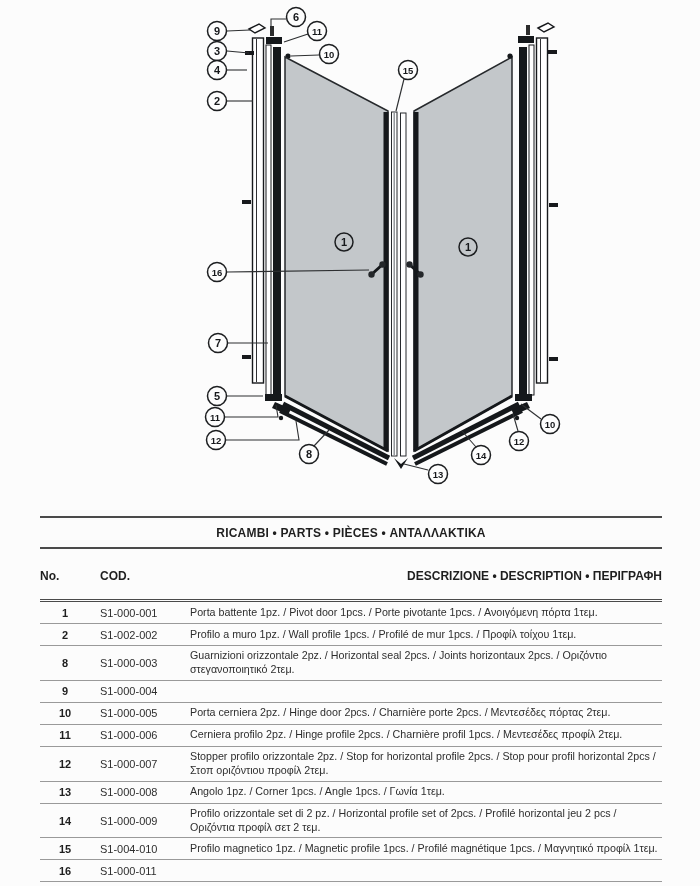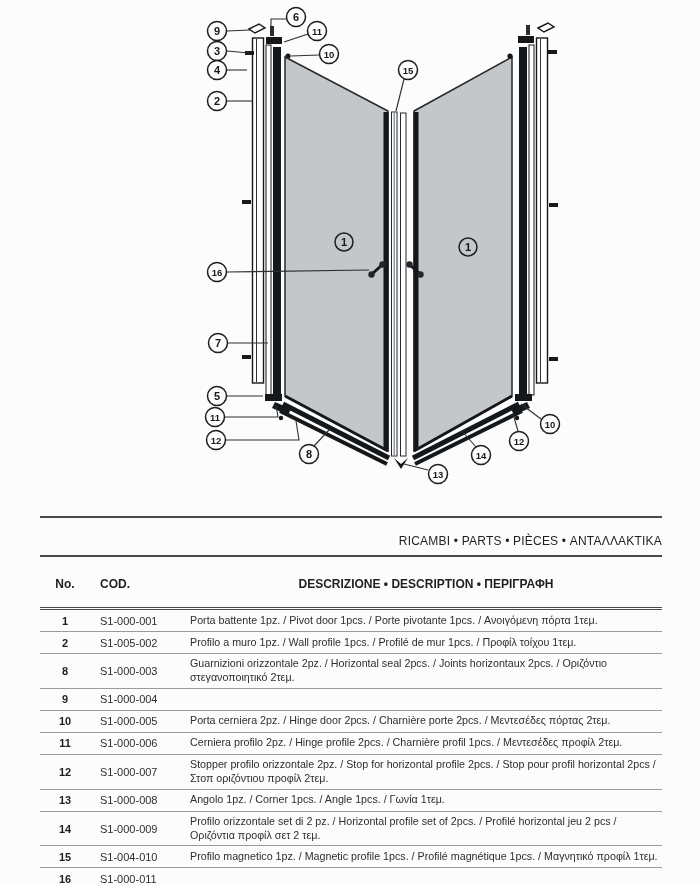--- a/index.html
+++ b/index.html
@@ -13,38 +13,38 @@
   svg text{font-family:"Liberation Sans", sans-serif;}
   .diagram-wrap{position:absolute;left:0;top:0;width:700px;height:512px;}
   
   .parts-table{
     position:absolute;left:40px;top:516px;width:622px;
     color:#222;
   }
   .title-band{
     border-top:2px solid #4a4a4a;
     border-bottom:2px solid #4a4a4a;
-    padding:16px 0 7px 0;
-    text-align:right;
-    font-weight:normal;
+    padding:8px 0 7px 0;
+    text-align:center;
+    font-weight:bold;
     font-size:12px;
     letter-spacing:.2px;
     color:#1f1f1f;
   }
   .col-headers{
     display:grid;
     grid-template-columns:50px 100px 1fr;
     padding:20px 0 16px 0;
     font-weight:bold;
     font-size:12px;
     color:#1f1f1f;
   }
-  .col-headers .h-no{text-align:center;}
+  .col-headers .h-no{}
   .col-headers .h-cod{padding-left:10px;}
-  .col-headers .h-desc{text-align:center;}
+  .col-headers .h-desc{text-align:right;}
   .rows{border-top:3px double #4a4a4a;border-bottom:2px solid #4a4a4a;}
   .trow{
     display:grid;
     grid-template-columns:50px 100px 1fr;
     align-items:center;
     border-bottom:1px solid #9a9a9a;
     padding:3px 0;
     min-height:15px;
   }
   .trow:last-child{border-bottom:none;}
@@ -262,21 +262,21 @@
       <div class="h-desc">DESCRIZIONE • DESCRIPTION • ΠΕΡΙΓΡΑΦΗ</div>
     </div>
     <div class="rows" id="table-rows">
         <div class="trow">
           <div class="c-no">1</div>
           <div class="c-cod">S1-000-001</div>
           <div class="c-desc">Porta battente 1pz. / Pivot door 1pcs. / Porte pivotante 1pcs. / Ανοιγόμενη πόρτα 1τεμ.</div>
         </div>
         <div class="trow">
           <div class="c-no">2</div>
-          <div class="c-cod">S1-005-002</div>
+          <div class="c-cod">S1-002-002</div>
           <div class="c-desc">Profilo a muro 1pz. / Wall profile 1pcs. / Profilé de mur 1pcs. / Προφίλ τοίχου 1τεμ.</div>
         </div>
         <div class="trow">
           <div class="c-no">8</div>
           <div class="c-cod">S1-000-003</div>
           <div class="c-desc">Guarnizioni orizzontale 2pz. / Horizontal seal 2pcs. / Joints horizontaux 2pcs. / Οριζόντιο στεγανοποιητικό 2τεμ.</div>
         </div>
         <div class="trow">
           <div class="c-no">9</div>
           <div class="c-cod">S1-000-004</div>

